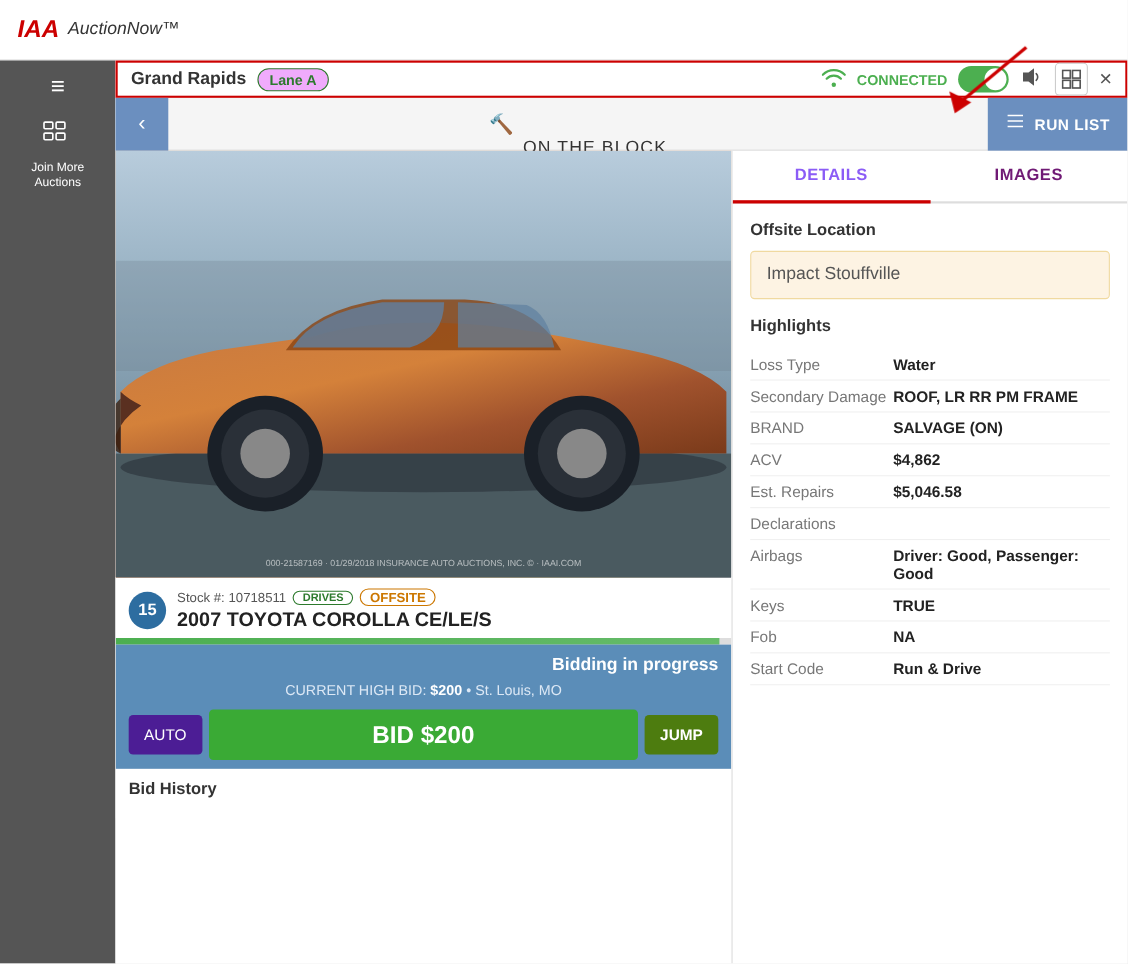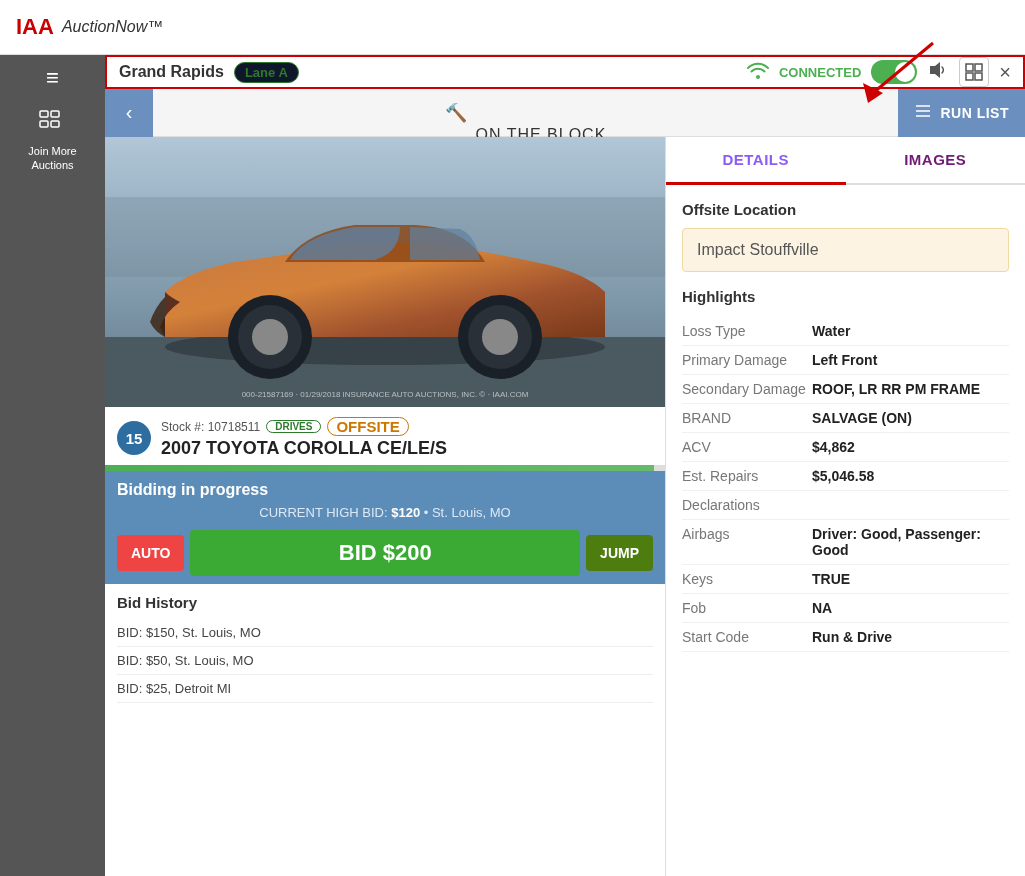--- a/index.html
+++ b/index.html
@@ -12,20 +12,21 @@
       height: 55px;
       background: #fff;
       border-bottom: 1px solid #ddd;
       padding: 0 16px;
     }
     #iaa-logo {
       color: #cc0000;
       font-weight: 900;
       font-size: 22px;
       margin-right: 8px;
+      font-style: italic;
     }
     #app-title {
       font-size: 16px;
       color: #333;
       font-style: italic;
     }
 
     
     #main-layout {
       display: flex;
@@ -86,21 +87,21 @@
       display: flex;
       align-items: center;
       gap: 10px;
     }
     #location-text {
       font-size: 16px;
       font-weight: bold;
       color: #333;
     }
     #lane-badge {
-      background: #0f172a;
+      background: #f0abfc;
       color: #2d7a2d;
       border: 1px solid #2d7a2d;
       border-radius: 12px;
       padding: 2px 10px;
       font-size: 13px;
       font-weight: bold;
     }
     #auction-header-right {
       display: flex;
       align-items: center;
@@ -220,21 +221,21 @@
     #left-panel {
       width: 560px;
       display: flex;
       flex-direction: column;
       background: #fff;
       overflow: hidden;
     }
 
     #car-image {
       width: 100%;
-      height: 270px;
+      height: 388px;
       background: linear-gradient(135deg, #8B7355 0%, #A0522D 30%, #D4813A 60%, #8B6914 80%, #555 100%);
       position: relative;
       overflow: hidden;
     }
     #car-image-bg {
       position: absolute;
       inset: 0;
       background:
         radial-gradient(ellipse at 30% 60%, #c87941 0%, transparent 50%),
         radial-gradient(ellipse at 70% 50%, #8B4513 0%, transparent 40%),
@@ -288,21 +289,21 @@
       padding: 0 8px;
       font-size: 10px;
       font-weight: bold;
     }
     #offsite-badge {
       background: #fff;
       color: #cc7700;
       border: 1.5px solid #cc7700;
       border-radius: 10px;
       padding: 0 8px;
-      font-size: 15px;
+      font-size: 12px;
       font-weight: bold;
     }
     #vehicle-title {
       font-size: 18px;
       font-weight: bold;
       color: #222;
       margin-top: 2px;
     }
 
     
@@ -318,41 +319,41 @@
 
     
     #bidding-section {
       background: #5b8db8;
       padding: 10px 12px 8px;
     }
     #bidding-in-progress {
       color: #fff;
       font-weight: bold;
       font-size: 16px;
-      text-align: left;
+      text-align: right;
       margin-bottom: 6px;
     }
     #current-high-bid {
       color: #dce8f5;
       font-size: 13px;
       text-align: center;
       margin-bottom: 10px;
     }
     #current-high-bid strong {
       color: #fff;
     }
     #bid-actions {
       display: flex;
       gap: 6px;
       align-items: center;
     }
     #auto-btn {
-      background: #ef4444;
-      color: #fff;
-      font-weight: bold;
+      background: #4c1d95;
+      color: #fff;
+      font-weight: normal;
       font-size: 14px;
       border: none;
       padding: 10px 14px;
       border-radius: 4px;
       cursor: pointer;
       min-width: 60px;
     }
     #bid-btn {
       background: #3aaa35;
       color: #fff;
@@ -646,38 +647,33 @@
         </div>
 
         <div id="progress-bar-container">
           <div id="progress-bar-fill" style="width:98%"></div>
         </div>
 
         <div id="bidding-section">
           <div id="bidding-in-progress">Bidding in progress</div>
           <div id="current-high-bid">
             <span>CURRENT HIGH BID:</span>
-            <strong>$120</strong>
+            <strong>$200</strong>
             <span> • </span>
             <span>St. Louis, MO</span>
           </div>
           <div id="bid-actions">
             <button id="auto-btn">AUTO</button>
             <button id="bid-btn">BID $200</button>
             <button id="jump-btn">JUMP</button>
           </div>
         </div>
 
         <div id="bid-history-section">
           <div id="bid-history-title">Bid History</div>
-          <div id="bid-history-items">
-          <div class="bid-history-item">BID: $150, St. Louis, MO</div>
-              <div class="bid-history-item">BID: $50, St. Louis, MO</div>
-              <div class="bid-history-item">BID: $25, Detroit MI</div>
-            </div>
         </div>
 
       </div>
 
       <div id="right-panel">
 
         <div id="detail-tabs">
           <div class="detail-tab active">DETAILS</div>
           <div class="detail-tab">IMAGES</div>
         </div>
@@ -688,24 +684,20 @@
           <div id="offsite-location-value">Impact Stouffville</div>
 
           <div id="highlights-title">Highlights</div>
 
           <div id="highlights-rows">
           <div class="detail-row">
                 <span class="detail-label">Loss Type</span>
                 <span class="detail-value">Water</span>
               </div>
               <div class="detail-row">
-                <span class="detail-label">Primary Damage</span>
-                <span class="detail-value">Left Front</span>
-              </div>
-              <div class="detail-row">
                 <span class="detail-label">Secondary Damage</span>
                 <span class="detail-value">ROOF, LR RR PM FRAME</span>
               </div>
               <div class="detail-row">
                 <span class="detail-label">BRAND</span>
                 <span class="detail-value">SALVAGE (ON)</span>
               </div>
             </div>
 
 

